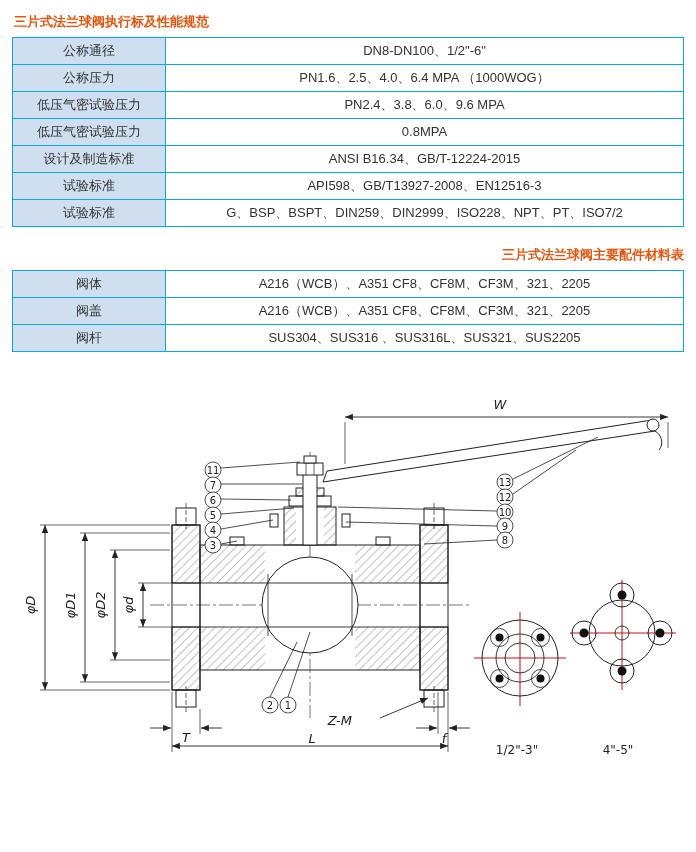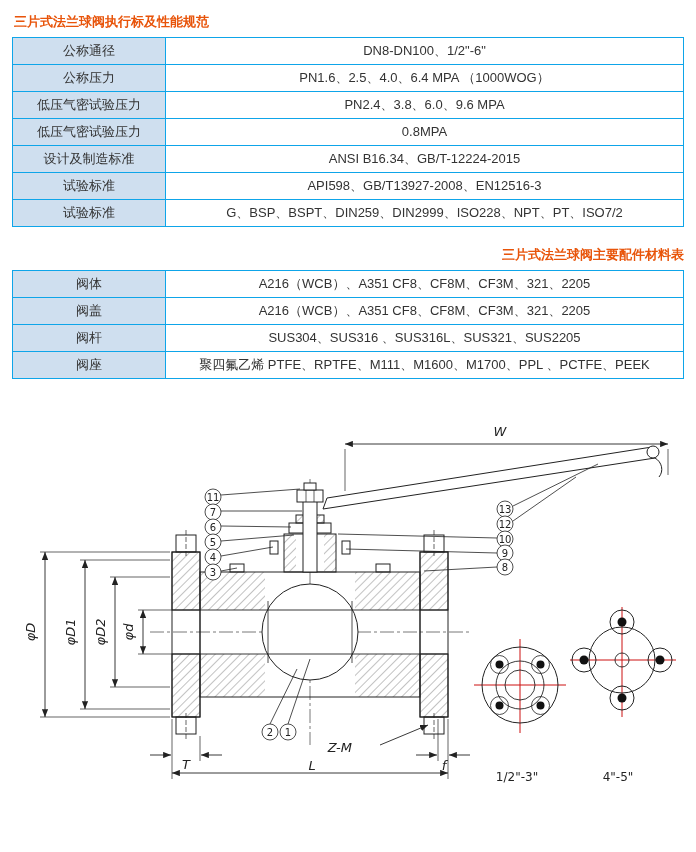--- a/index.html
+++ b/index.html
@@ -82,24 +82,20 @@
         <th>阀体</th>
         <td>A216（WCB）、A351 CF8、CF8M、CF3M、321、2205</td>
       </tr>
       <tr>
         <th>阀盖</th>
         <td>A216（WCB）、A351 CF8、CF8M、CF3M、321、2205</td>
       </tr>
       <tr>
         <th>阀杆</th>
         <td>SUS304、SUS316 、SUS316L、SUS321、SUS2205</td>
-      </tr>
-      <tr>
-        <th>阀座</th>
-        <td>聚四氟乙烯 PTFE、RPTFE、M111、M1600、M1700、PPL 、PCTFE、PEEK</td>
       </tr>
     </tbody>
   </table>
 
   <div class="drawing-wrap">
     <svg width="672" height="368" viewBox="12 0 672 368">
       <defs>
         <pattern id="hatch" width="6" height="6" patternUnits="userSpaceOnUse" patternTransform="rotate(45)">
           <line x1="0" y1="0" x2="0" y2="6" stroke="#666" stroke-width="0.8"></line>
         </pattern>

